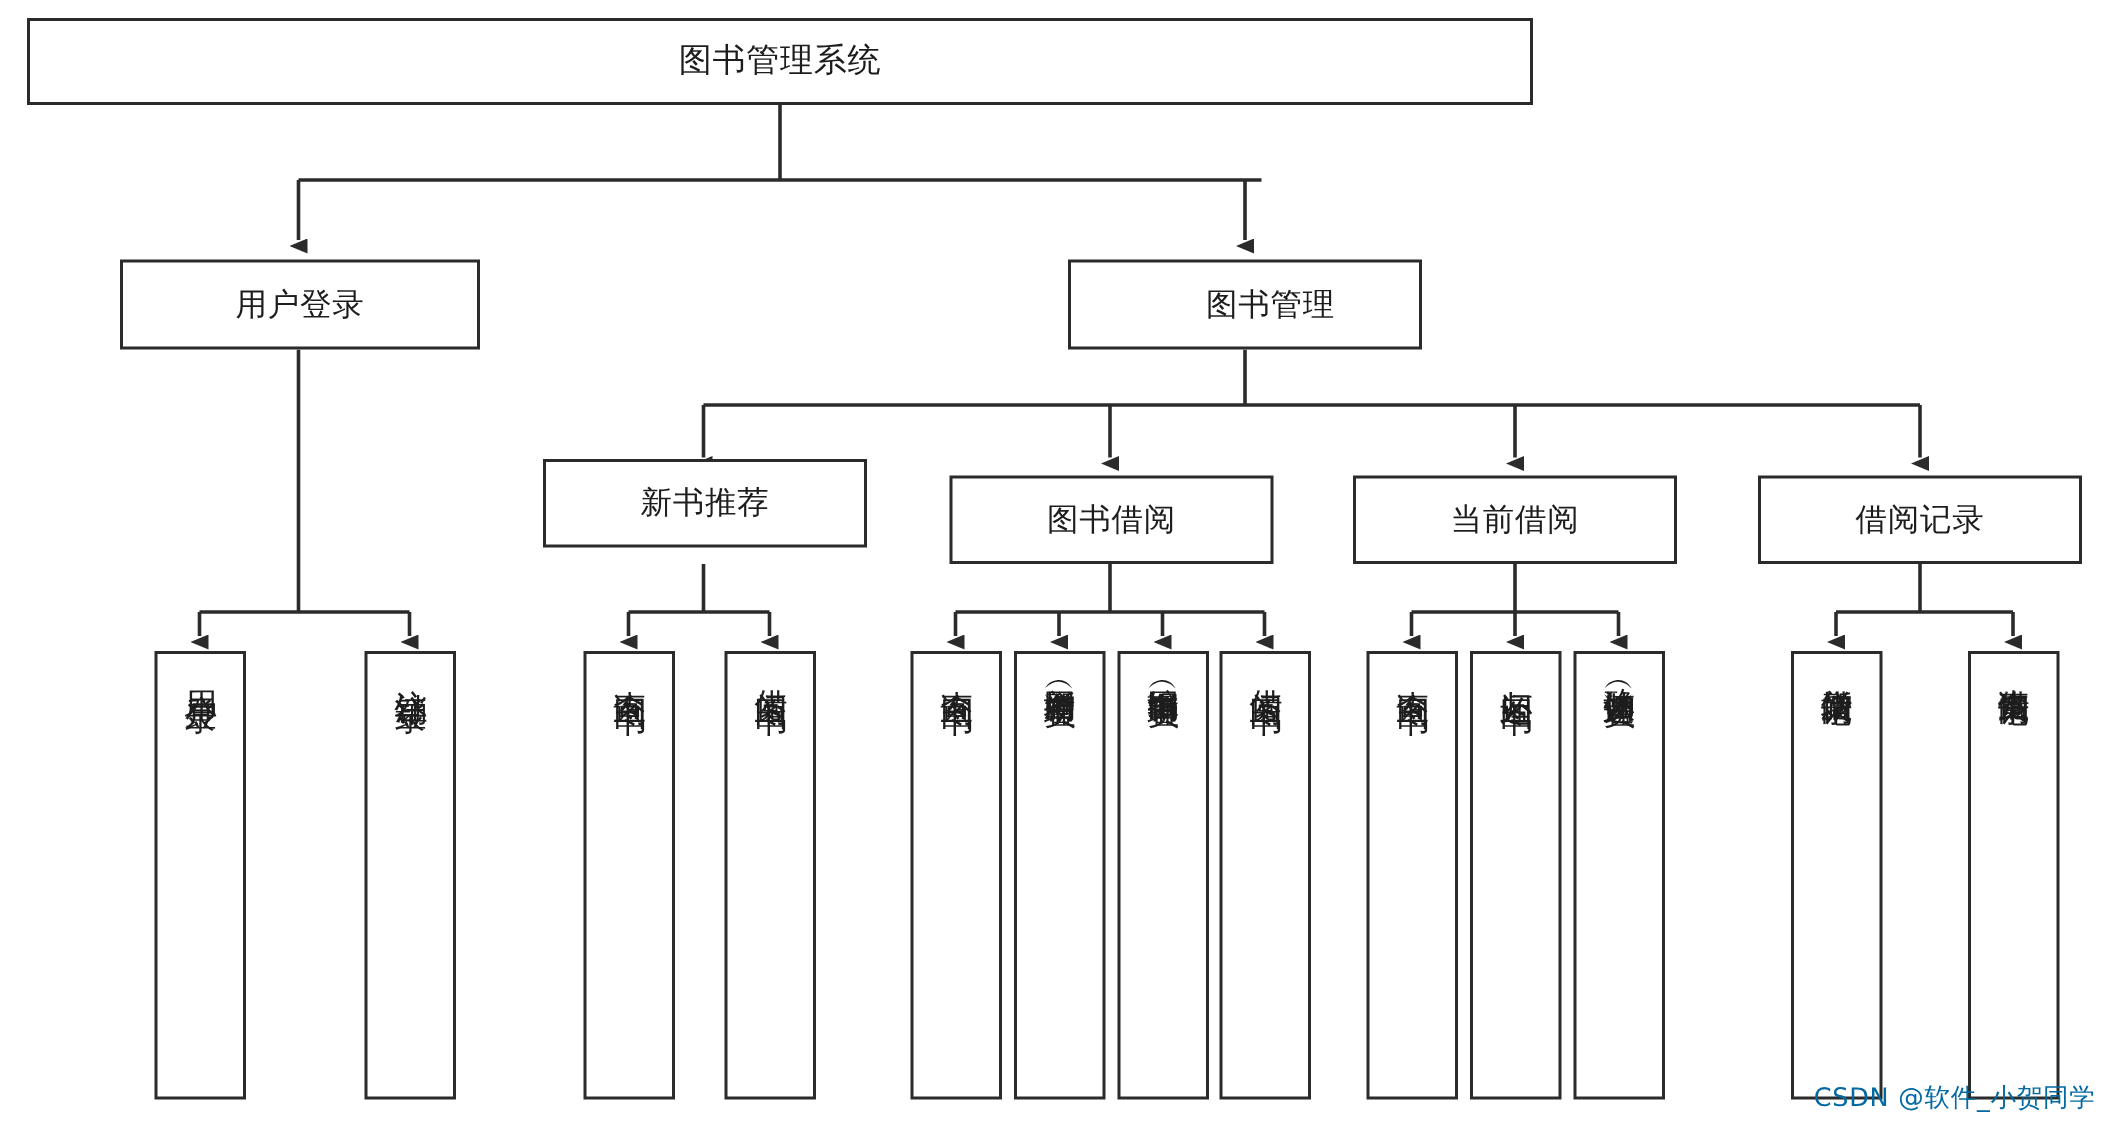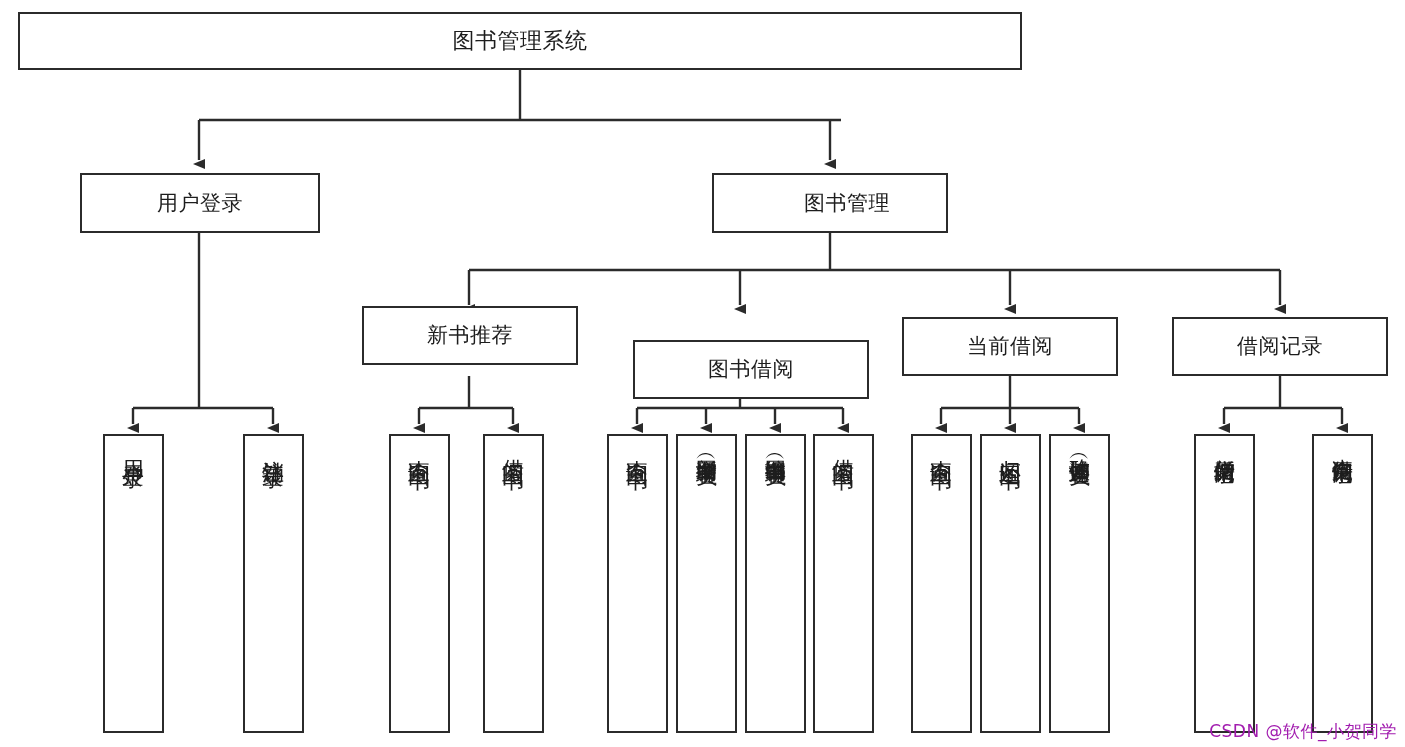--- a/index.html
+++ b/index.html
@@ -66,21 +66,21 @@
   }
   .node.vert.tall .label {
     font-size: 21px;
     letter-spacing: 1px;
   }
   .watermark {
     position: absolute;
     right: 8px;
     bottom: 4px;
     font-size: 17px;
-    color: #a21caf;
+    color: #0369a1;
     letter-spacing: 0.5px;
     white-space: nowrap;
     font-family: "DejaVu Sans", "Liberation Sans", sans-serif;
   }
 </style>
 </head>
 <body>
 
 <div id="canvas">
 
@@ -141,21 +141,21 @@
   <div class="node horiz" style="left:80px; top:173px; width:240px; height:60px;">
     <span class="label">用户登录</span>
   </div>
   <div class="node horiz" style="left:712px; top:173px; width:236px; height:60px;padding-left:34px;">
     <span class="label">图书管理</span>
   </div>
 
   <div class="node horiz" style="left:362px; top:306px; width:216px; height:59px;">
     <span class="label">新书推荐</span>
   </div>
-  <div class="node horiz" style="left:633px; top:317px; width:236px; height:59px;margin-top:23px;">
+  <div class="node horiz" style="left:633px; top:317px; width:216px; height:59px;">
     <span class="label">图书借阅</span>
   </div>
   <div class="node horiz" style="left:902px; top:317px; width:216px; height:59px;">
     <span class="label">当前借阅</span>
   </div>
   <div class="node horiz" style="left:1172px; top:317px; width:216px; height:59px;">
     <span class="label">借阅记录</span>
   </div>
 
   <div class="node vert" style="left:103px; top:434px; width:61px; height:299px;">

